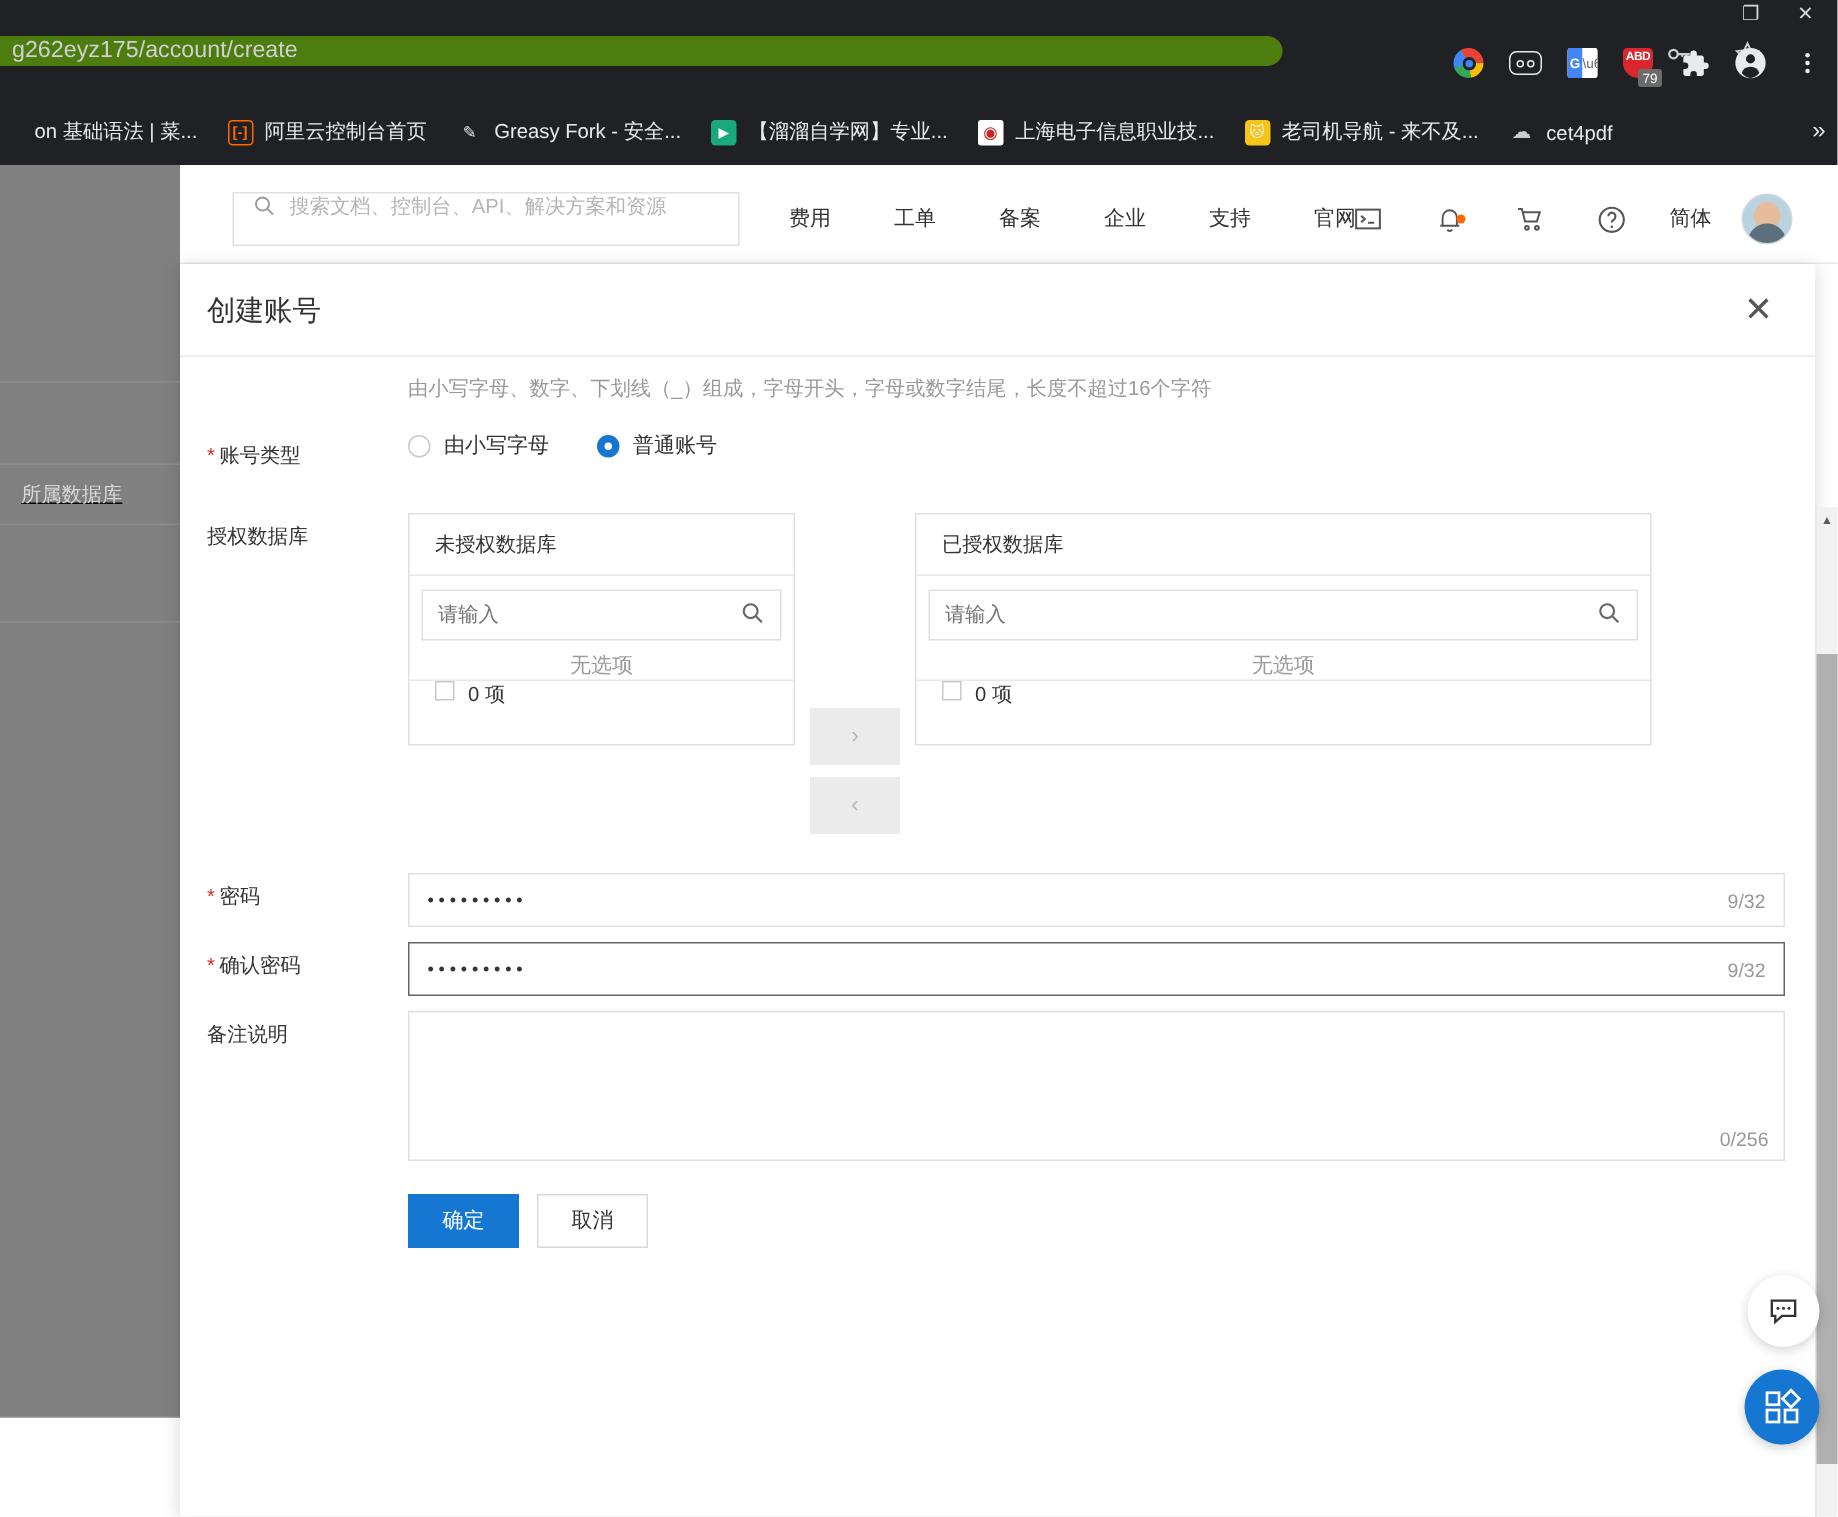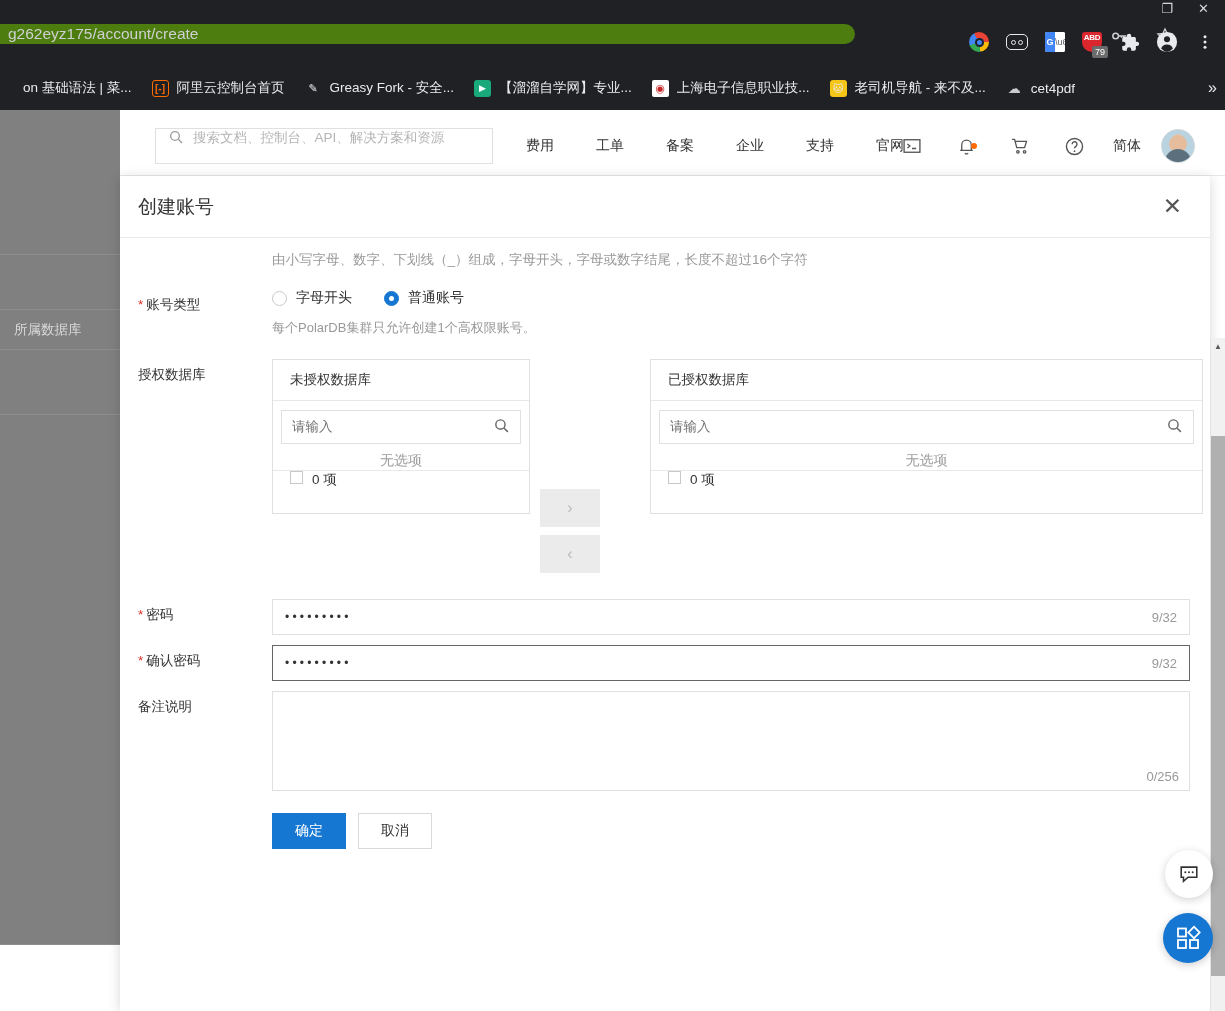--- a/index.html
+++ b/index.html
@@ -93,20 +93,21 @@
     background: radial-gradient(circle at 50% 38%, #e9c4a8 0 30%, #b9d3e0 31% 100%);
     position: relative; overflow: hidden; border: 1px solid #cfd8dc;
   }
   .avatar::before { content:""; position:absolute; left:50%; top:16%; width:18px; height:18px; margin-left:-9px; border-radius:50%; background:#e6bd9c; }
   .avatar::after { content:""; position:absolute; left:50%; bottom:0; width:26px; height:13px; margin-left:-13px; border-radius:13px 13px 0 0; background:#5b6f7d; }
 
   
   .dim-left {
     position: absolute; left: 0; top: 0; width: 120px; height: 835px;
     background: #808080;
+    text-decoration: underline;
   }
   .dim-left .pg-row { border-bottom: 1px solid #8d8d8d; }
   .dim-left .pg-label { color: #d8d8d8; font-size: 13.5px; padding-left: 14px; }
 
   
   .modal {
     position: absolute; left: 120px; top: 66px; width: 1090px; height: 835px;
     background: #fff; box-shadow: 0 2px 12px rgba(0,0,0,.16);
     overflow: hidden;
   }
@@ -134,21 +135,21 @@
   .radio { display: flex; align-items: center; gap: 9px; cursor: pointer; margin-right: 32px; }
   .rdot { width: 15px; height: 15px; border-radius: 50%; border: 1px solid #c9c9c9; background: #fff; position: relative; }
   .rdot.on { border-color: #1677d2; background: #1677d2; }
   .rdot.on::after { content:""; position:absolute; left:50%; top:50%; width:5px; height:5px; margin:-2.5px 0 0 -2.5px; border-radius:50%; background:#fff; }
   .rlabel { color: #333; font-size: 14px; }
 
   
   .transfer { display: flex; align-items: flex-start; }
   .tpanel { border: 1px solid #e0e0e0; background: #fff; display: flex; flex-direction: column; }
   .tpanel.left { width: 258px; }
-  .tpanel.right { width: 553px; margin-left: 40px; }
+  .tpanel.right { width: 491px; }
   .tpanel-head { height: 41px; display: flex; align-items: center; padding-left: 17px; border-bottom: 1px solid #e8e8e8; color: #333; font-size: 13.5px; }
   .tpanel-search { padding: 9px 8px 8px 8px; }
   .tsearch {
     height: 34px; border: 1px solid #e0e0e0; display: flex; align-items: center;
     padding: 0 10px; justify-content: space-between; background: #fff;
   }
   .tsearch span { color: #737373; font-size: 13.5px; }
   .tbody { flex: 1; display: flex; align-items: center; justify-content: center; color: #9b9b9b; font-size: 14px; }
   .tfoot { height: 43px; border-top: 1px solid #e8e8e8; display: flex; padding-left: 17px; gap: 9px; }
   .cbox { width: 13px; height: 13px; border: 1px solid #c9c9c9; background: #fff; }
@@ -389,29 +390,26 @@
       </div>
 
       <div class="frow" style="padding-top:20px;">
         <div class="flabel">
           <span class="req">*</span><span>账号类型</span>
         </div>
         <div class="fctrl">
           <div class="radio-wrap">
             <label class="radio">
               <span class="rdot"></span>
-              <span class="rlabel">字母开头</span>
+              <span class="rlabel">由小写字母</span>
             </label>
             <label class="radio">
               <span class="rdot on"></span>
               <span class="rlabel">普通账号</span>
             </label>
-          </div>
-          <div style="margin-top:11px;">
-            <span class="hint2">每个PolarDB集群只允许创建1个高权限账号。</span>
           </div>
         </div>
       </div>
 
       <div class="frow" style="padding-top:22px;">
         <div class="flabel">授权数据库</div>
         <div class="fctrl">
           <div class="transfer">
 
             <div class="tpanel left">

